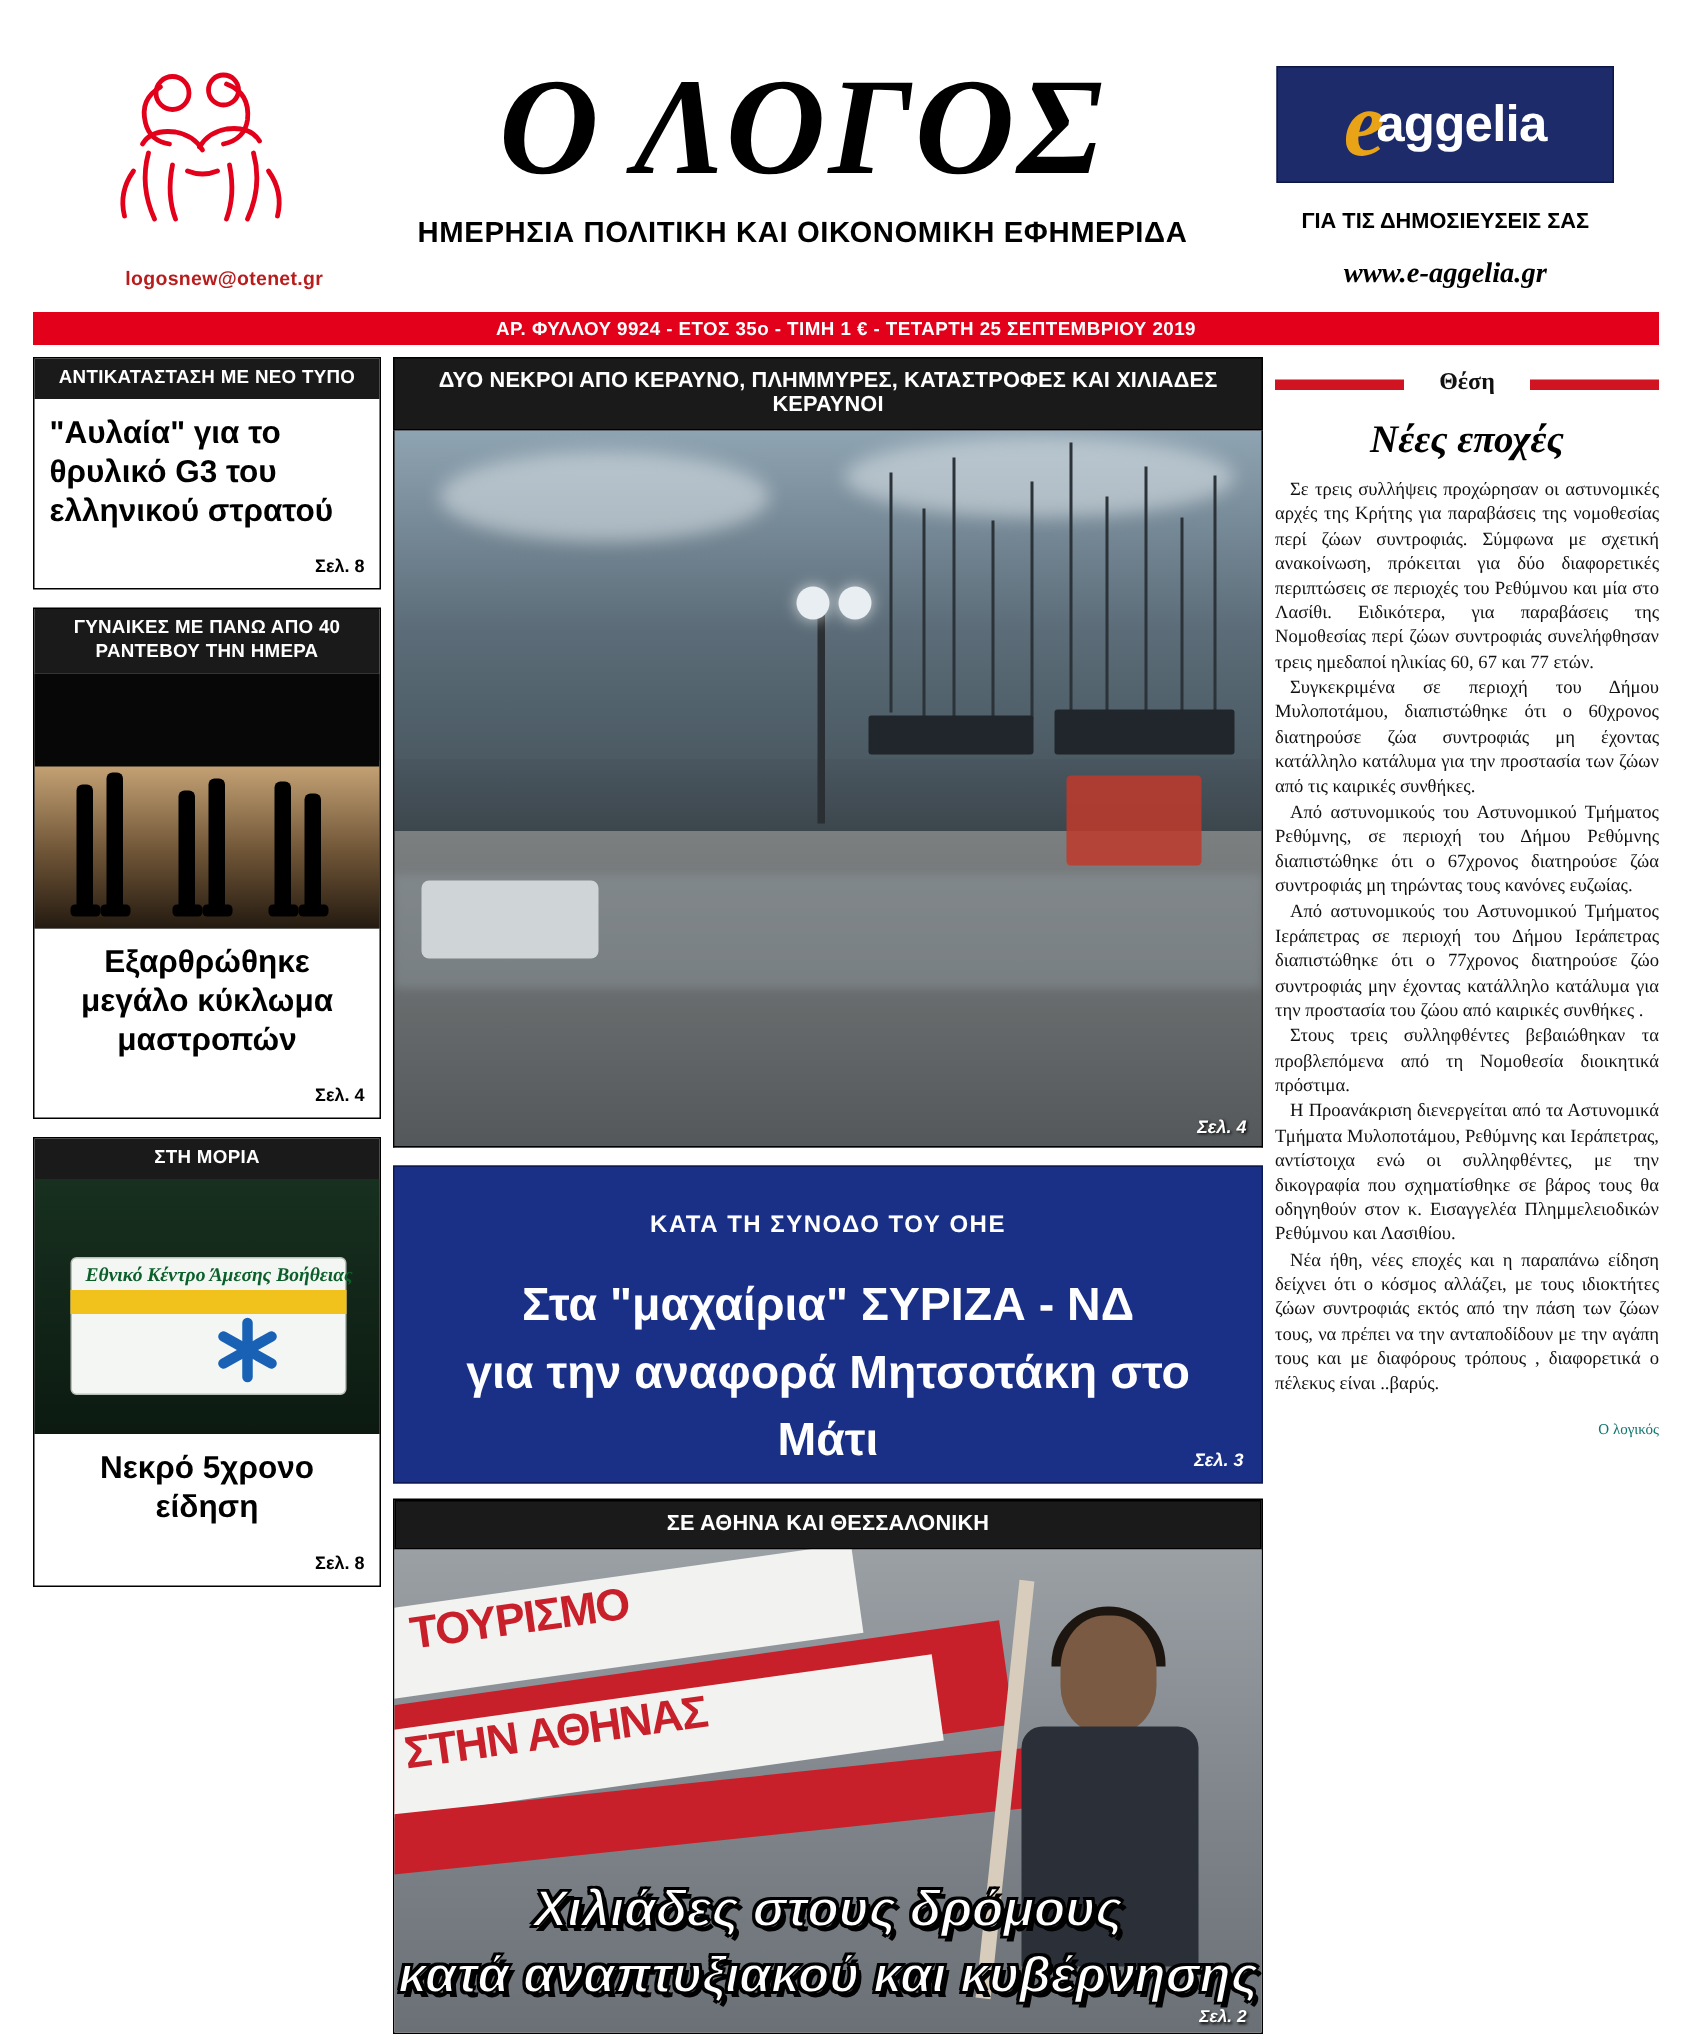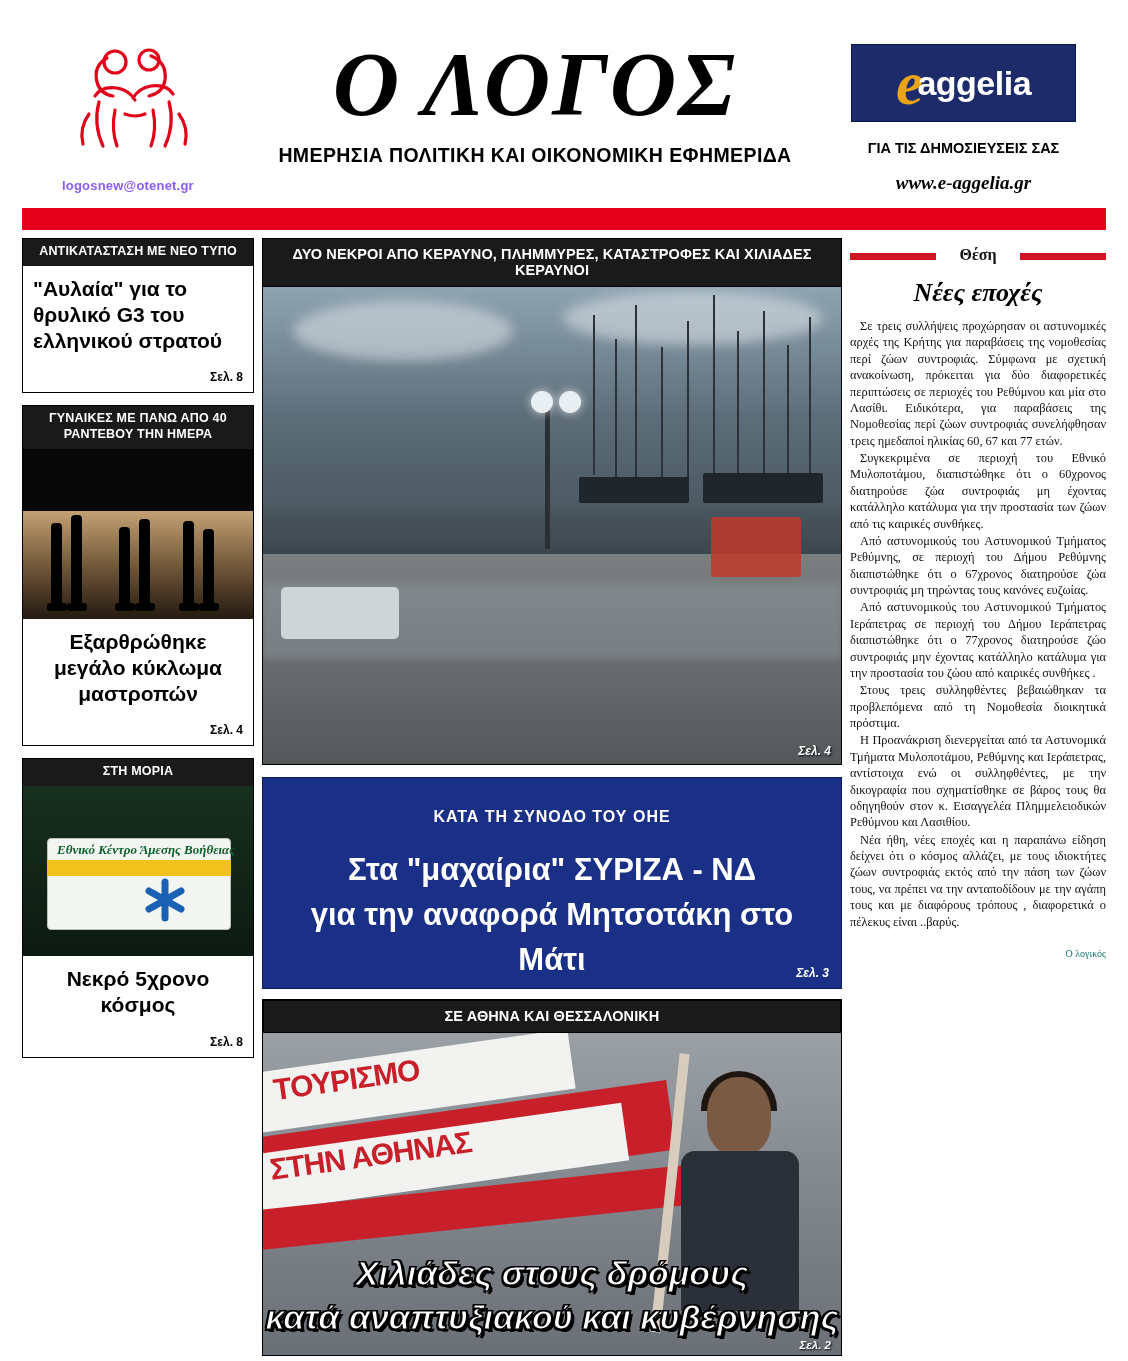--- a/index.html
+++ b/index.html
@@ -15,21 +15,21 @@
   .page { width:1128px; height:1361px; position:relative; }
 
   
   .masthead { position:relative; height:205px; }
   .logo-mark {
     position:absolute; left:55px; top:40px; width:160px; height:120px;
   }
   .logo-mark svg { display:block; }
   .logo-email {
     position:absolute; left:62px; top:178px; width:175px;
-    text-align:left; font-size:13px; font-weight:bold; color:#8b5cf6;
+    text-align:center; font-size:13px; font-weight:bold; color:#b91c1c;
     letter-spacing:0.2px;
   }
   .title-block {
     position:absolute; left:250px; top:38px; width:570px; text-align:center;
   }
   .paper-title {
     font-family:"Liberation Serif", serif;
     font-style: italic;
     font-weight: bold;
     font-size: 92px;
@@ -250,20 +250,21 @@
 
     <div class="ad-box">
       <span class="ad-e">e</span>
       <span class="ad-word">aggelia</span>
     </div>
     <div class="ad-tag">ΓΙΑ ΤΙΣ ΔΗΜΟΣΙΕΥΣΕΙΣ ΣΑΣ</div>
     <div class="ad-url">www.e-aggelia.gr</div>
   </div>
 
   <div class="red-bar"></div>
+  <div class="issue-line">ΑΡ. ΦΥΛΛΟΥ 9924 - ΕΤΟΣ 35ο - ΤΙΜΗ 1 € - ΤΕΤΑΡΤΗ 25 ΣΕΠΤΕΜΒΡΙΟΥ 2019</div>
 
   <div class="left-col">
 
     <div class="teaser">
       <div class="teaser-kicker">ΑΝΤΙΚΑΤΑΣΤΑΣΗ ΜΕ ΝΕΟ ΤΥΠΟ</div>
       <div class="teaser-head">"Αυλαία" για το θρυλικό G3 του ελληνικού στρατού</div>
       <div class="teaser-page">Σελ. 8</div>
     </div>
 
 
@@ -297,21 +298,21 @@
         <div class="band"></div>
         <div class="vtext">Εθνικό Κέντρο Άμεσης Βοήθειας</div>
         <svg class="star" viewBox="0 0 44 44">
           <g stroke="#1961b5" stroke-width="7" stroke-linecap="round">
             <line x1="22" y1="4" x2="22" y2="40"></line>
             <line x1="6" y1="13" x2="38" y2="31"></line>
             <line x1="6" y1="31" x2="38" y2="13"></line>
           </g>
         </svg>
       </div>
-      <div class="teaser-head center">Νεκρό 5χρονο κόσμος</div>
+      <div class="teaser-head center">Νεκρό 5χρονο είδηση</div>
       <div class="teaser-page">Σελ. 8</div>
     </div>
   </div>
 
   <div class="center-col">
 
     <div class="banner-black">ΔΥΟ ΝΕΚΡΟΙ ΑΠΟ ΚΕΡΑΥΝΟ, ΠΛΗΜΜΥΡΕΣ, ΚΑΤΑΣΤΡΟΦΕΣ ΚΑΙ ΧΙΛΙΑΔΕΣ ΚΕΡΑΥΝΟΙ</div>
 
     <div class="lead-photo">
       <div class="lp-sky"></div>
@@ -377,21 +378,21 @@
 
   <div class="right-col">
     <div class="opinion-tab">
       <div class="lred"></div>
       <div class="rred"></div>
       <div class="word">Θέση</div>
     </div>
     <div class="opinion-title">Νέες εποχές</div>
     <div class="opinion-body">
       <p>Σε τρεις συλλήψεις προχώρησαν οι αστυνομικές αρχές της Κρήτης για παραβάσεις της νομοθεσίας περί ζώων συντροφιάς. Σύμφωνα με σχετική ανακοίνωση, πρόκειται για δύο διαφορετικές περιπτώσεις σε περιοχές του Ρεθύμνου και μία στο Λασίθι. Ειδικότερα, για παραβάσεις της Νομοθεσίας περί ζώων συντροφιάς συνελήφθησαν τρεις ημεδαποί ηλικίας 60, 67 και 77 ετών.</p>
-      <p>Συγκεκριμένα σε περιοχή του Εθνικό Μυλοποτάμου, διαπιστώθηκε ότι ο 60χρονος διατηρούσε ζώα συντροφιάς μη έχοντας κατάλληλο κατάλυμα για την προστασία των ζώων από τις καιρικές συνθήκες.</p>
+      <p>Συγκεκριμένα σε περιοχή του Δήμου Μυλοποτάμου, διαπιστώθηκε ότι ο 60χρονος διατηρούσε ζώα συντροφιάς μη έχοντας κατάλληλο κατάλυμα για την προστασία των ζώων από τις καιρικές συνθήκες.</p>
       <p>Από αστυνομικούς του Αστυνομικού Τμήματος Ρεθύμνης, σε περιοχή του Δήμου Ρεθύμνης διαπιστώθηκε ότι ο 67χρονος διατηρούσε ζώα συντροφιάς μη τηρώντας τους κανόνες ευζωίας.</p>
       <p>Από αστυνομικούς του Αστυνομικού Τμήματος Ιεράπετρας σε περιοχή του Δήμου Ιεράπετρας διαπιστώθηκε ότι ο 77χρονος διατηρούσε ζώο συντροφιάς μην έχοντας κατάλληλο κατάλυμα για την προστασία του ζώου από καιρικές συνθήκες .</p>
       <p>Στους τρεις συλληφθέντες βεβαιώθηκαν τα προβλεπόμενα από τη Νομοθεσία διοικητικά πρόστιμα.</p>
       <p>Η Προανάκριση διενεργείται από τα Αστυνομικά Τμήματα Μυλοποτάμου, Ρεθύμνης και Ιεράπετρας, αντίστοιχα ενώ οι συλληφθέντες, με την δικογραφία που σχηματίσθηκε σε βάρος τους θα οδηγηθούν στον κ. Εισαγγελέα Πλημμελειοδικών Ρεθύμνου και Λασιθίου.</p>
       <p>Νέα ήθη, νέες εποχές και η παραπάνω είδηση δείχνει ότι ο κόσμος αλλάζει, με τους ιδιοκτήτες ζώων συντροφιάς εκτός από την πάση των ζώων τους, να πρέπει να την ανταποδίδουν με την αγάπη τους και με διαφόρους τρόπους , διαφορετικά ο πέλεκυς είναι ..βαρύς.</p>
     </div>
     <div class="opinion-sign">Ο λογικός</div>
   </div>
 
 </div>

